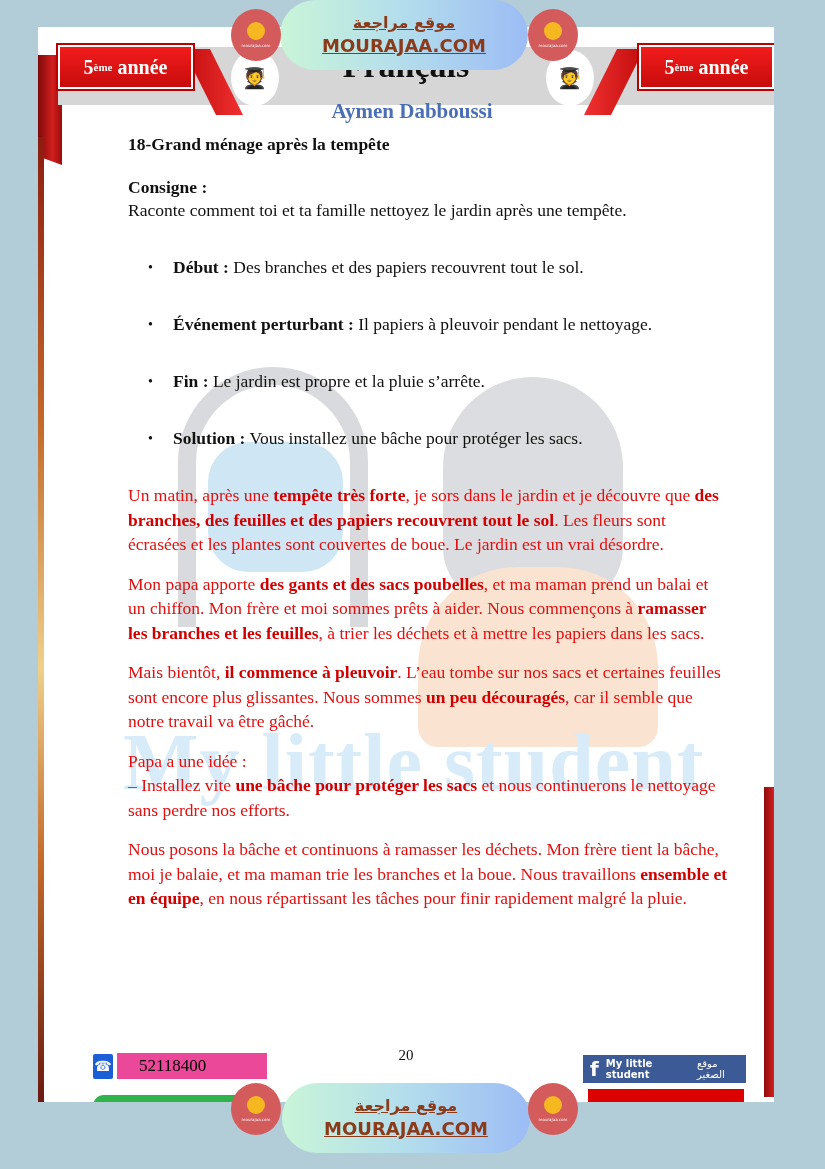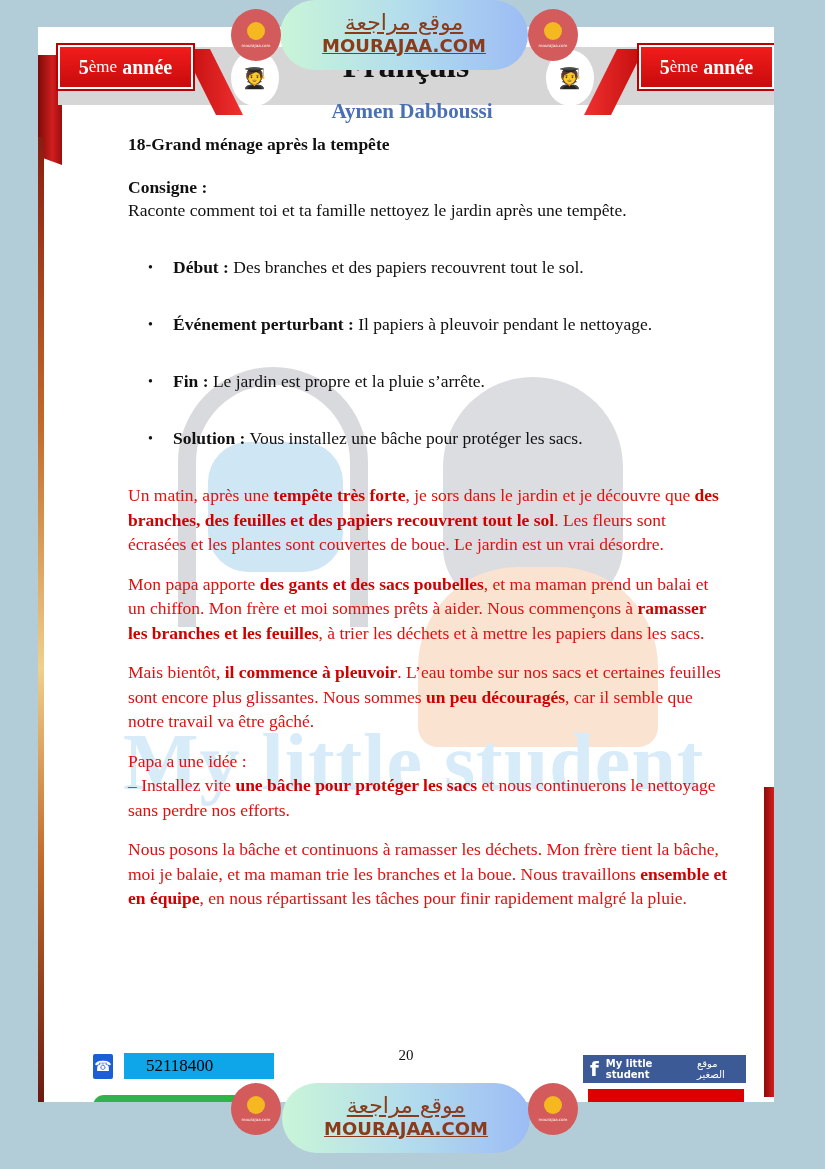--- a/index.html
+++ b/index.html
@@ -37,21 +37,21 @@
   }
   .grade-left, .grade-right {
     position: absolute; top: 18px; height: 44px; width: 135px;
     background: linear-gradient(180deg, #f21c1c, #c80b0b);
     color: #fff; font-weight: bold; font-size: 20px;
     display: flex; align-items: center; justify-content: center;
     border: 2px solid #fff; outline: 2px solid #b00;
   }
   .grade-left { left: 20px; }
   .grade-right { right: 0px; }
-  .grade-left sup, .grade-right sup { font-size: 17px; vertical-align: 9px; font-weight: normal; }
+  .grade-left sup, .grade-right sup { font-size: 11px; vertical-align: 9px; font-weight: bold; }
   .red-slant-left {
     position: absolute; left: 145px; top: 22px; width: 60px; height: 66px;
     background: linear-gradient(90deg, #c20d0d, #f03030);
     clip-path: polygon(0 0, 45% 0, 100% 100%, 55% 100%);
   }
   .red-slant-right {
     position: absolute; right: 130px; top: 22px; width: 60px; height: 66px;
     background: linear-gradient(90deg, #f03030, #c20d0d);
     clip-path: polygon(55% 0, 100% 0, 45% 100%, 0 100%);
   }
@@ -111,22 +111,22 @@
     position: absolute; left: 0; right: 0; top: 1020px; text-align: center; font-size: 15px; color: #111;
   }
   .phone-box {
     position: absolute; left: 55px; top: 1026px; display: flex; align-items: center; gap: 4px;
   }
   .phone-icon {
     width: 20px; height: 25px; background: #1a5fd6; color: #fff; font-size: 14px;
     display: flex; align-items: center; justify-content: center; border-radius: 2px;
   }
   .phone-number {
-    width: 150px; height: 26px; background: #0ea5e9; font-size: 17px; padding-left: 22px;
-    display: flex; align-items: center; margin-left: 7px;
+    width: 150px; height: 26px; background: #ec4899; font-size: 17px; padding-left: 22px;
+    display: flex; align-items: center;
   }
   .whatsapp-box {
     position: absolute; left: 55px; top: 1068px; width: 160px; height: 22px;
     background: #2fb34a; border-radius: 11px;
   }
   .fb-box {
     position: absolute; left: 545px; top: 1028px; width: 163px; height: 28px;
     background: #3c5a96; display: flex; align-items: center; color: #fff; font-size: 10px;
     font-family: "DejaVu Sans", sans-serif; font-weight: bold;
   }
@@ -138,21 +138,21 @@
   .mj-banner {
     position: absolute; left: 280px; width: 248px; height: 70px;
     border-radius: 35px;
     background: linear-gradient(90deg, #c9f5d8 0%, #b3ddec 50%, #9cbcf5 100%);
     display: flex; flex-direction: column; align-items: center; justify-content: center;
     z-index: 10;
     font-family: "DejaVu Sans", sans-serif;
   }
   .mj-top { top: 0px; }
   .mj-bottom { top: 1083px; left: 282px; height: 70px; }
-  .mj-arabic { color: #8b3a1a; font-size: 22px; font-weight: normal; text-decoration: underline; line-height: 22px; }
+  .mj-arabic { color: #8b3a1a; font-size: 16px; font-weight: bold; text-decoration: underline; line-height: 22px; }
   .mj-latin { color: #8b3a1a; font-size: 18px; font-weight: bold; text-decoration: underline; line-height: 24px; }
   .mj-logo {
     position: absolute; width: 50px; height: 52px; border-radius: 50%;
     background: #d35b5b; z-index: 11;
     display: flex; flex-direction: column; align-items: center; justify-content: center;
   }
   .mj-logo .dot {
     width: 18px; height: 18px; border-radius: 50%; background: #f5b820; margin-bottom: 3px;
   }
   .mj-logo .small {

